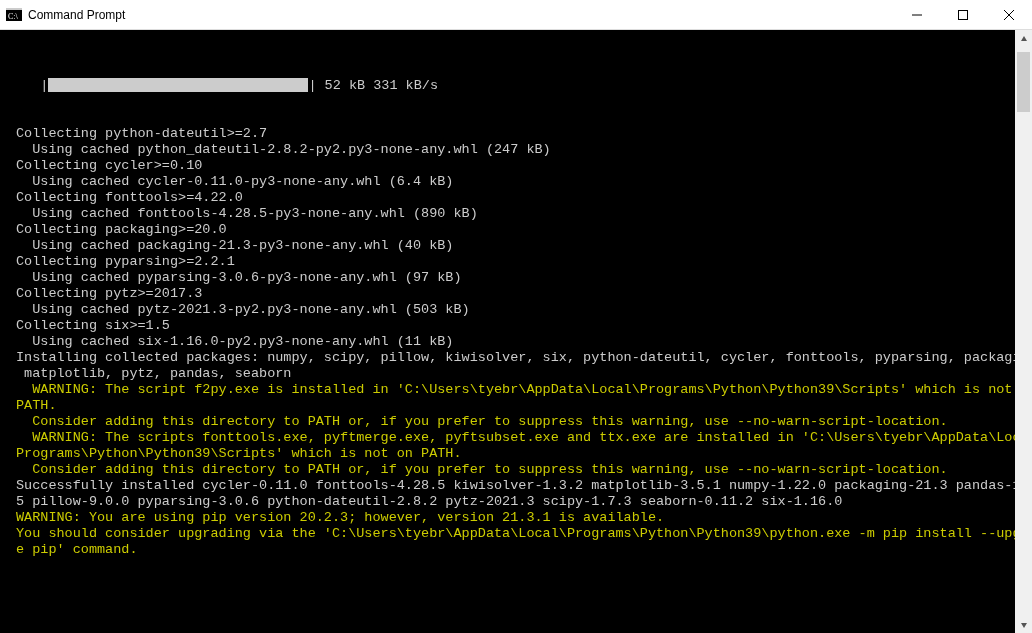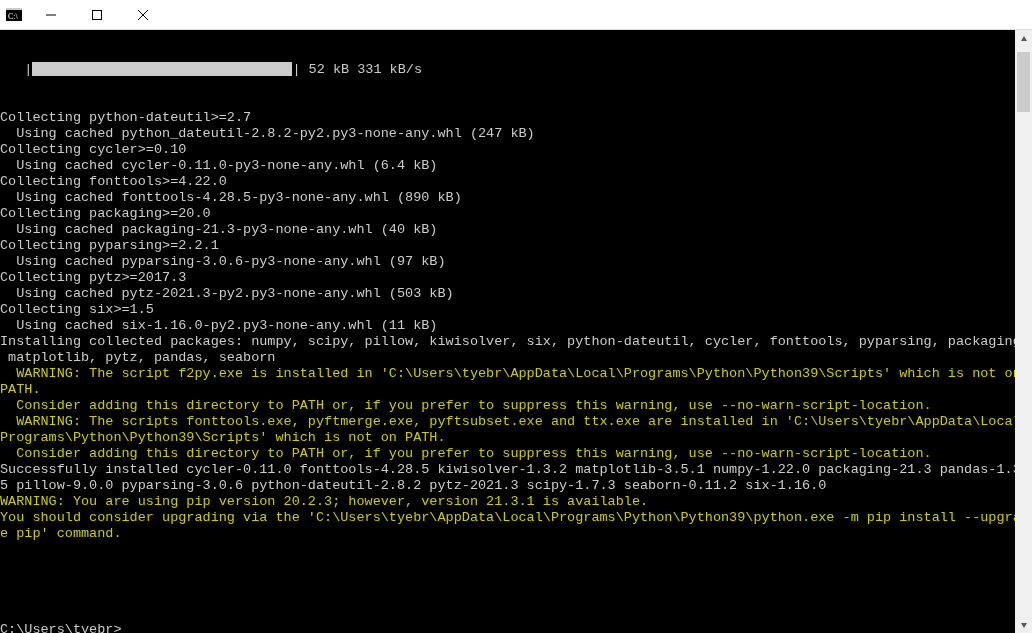--- a/index.html
+++ b/index.html
@@ -50,21 +50,21 @@
     }
     .terminal-wrap {
       display: flex;
       height: calc(100% - 30px);
       background: #000;
     }
     .terminal {
       flex: 1;
       background: #000;
       color: #ccc;
-      padding: 0;
+      padding: 16px;
       line-height: 16px;
       white-space: pre;
       overflow: hidden;
     }
     .terminal .ln {
       display: block;
       white-space: pre;
     }
     .terminal .warn { color: #cccc00; }
     .terminal .progress-bar-fill {
@@ -108,20 +108,21 @@
 <body>
 
 <div class="titlebar">
   <span class="app-icon">
     <svg viewBox="0 0 16 16">
       <rect x="0" y="3" width="16" height="11" fill="#000"></rect>
       <rect x="0" y="1" width="16" height="2" fill="#ccc"></rect>
       <text x="2" y="12" font-size="8" fill="#fff" font-family="Consolas">C:\</text>
     </svg>
   </span>
+  <span class="title-text">Command Prompt</span>
   <div class="win-controls">
     <div class="win-btn">
       <svg width="10" height="10" viewBox="0 0 10 10">
           <line x1="0" y1="5" x2="10" y2="5" stroke="#000" stroke-width="1"></line>
         </svg>
     </div>
     <div class="win-btn">
       <svg width="10" height="10" viewBox="0 0 10 10">
           <rect x="0.5" y="0.5" width="9" height="9" fill="none" stroke="#000" stroke-width="1"></rect>
         </svg>

